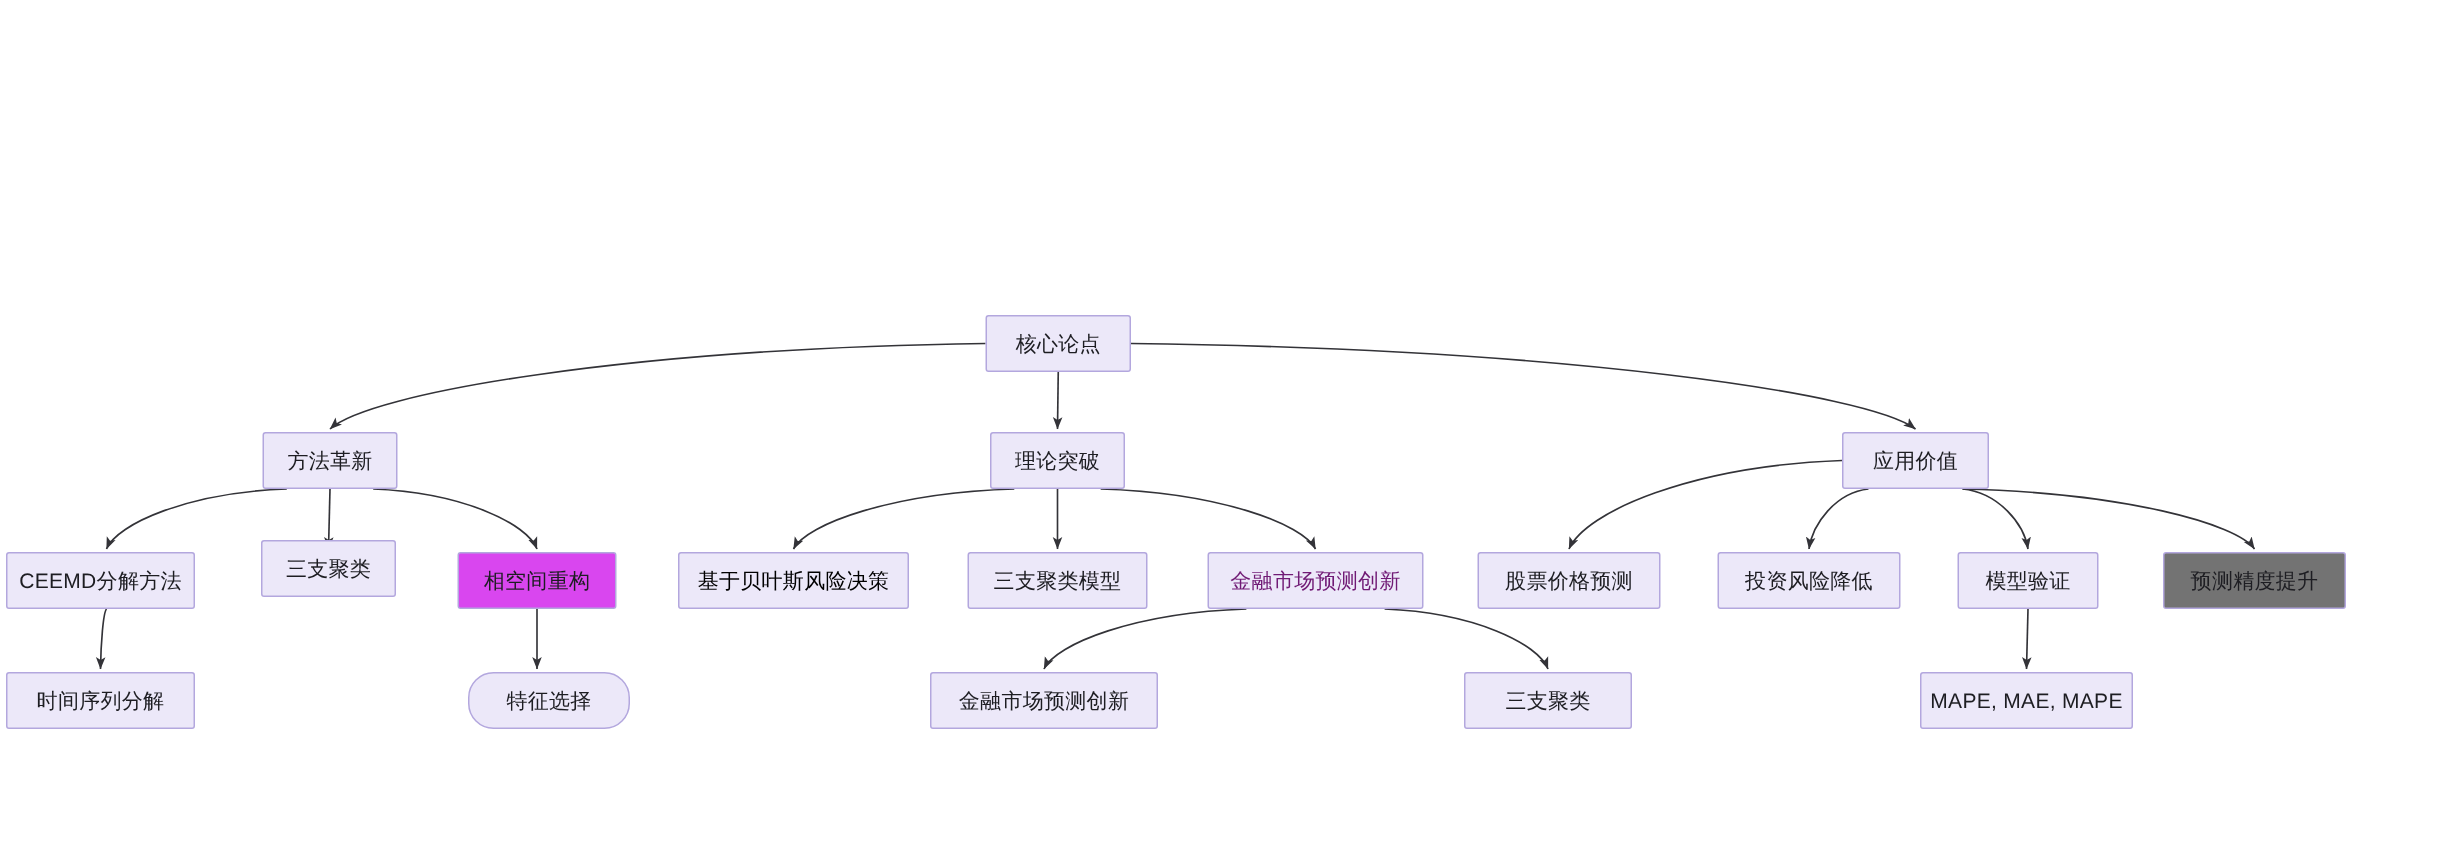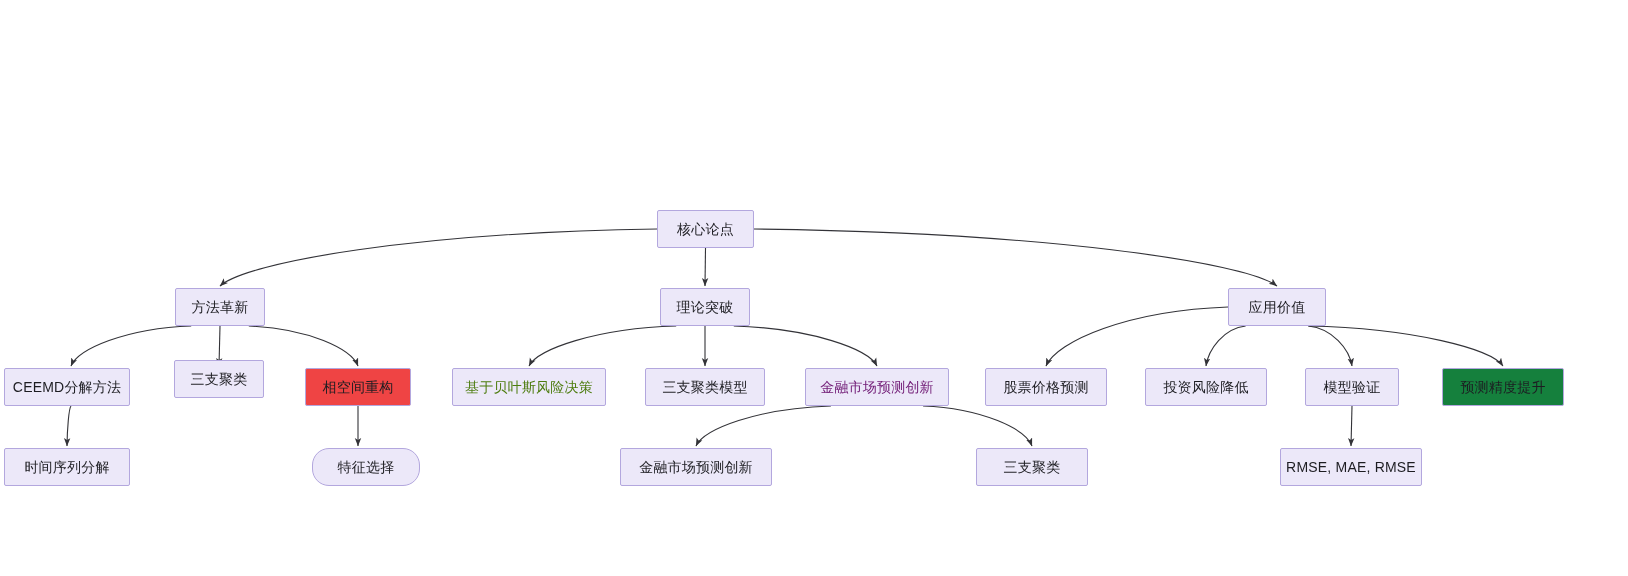--- a/index.html
+++ b/index.html
@@ -86,53 +86,53 @@
       </div>
       <div class="node" style="left: 1228px; top: 288px; width: 98px; height: 38px; background: rgb(236, 232, 249); border-color: rgb(179, 167, 222); color: rgb(29, 29, 34);">
         <span class="node-label">应用价值</span>
       </div>
       <div class="node" style="left: 4px; top: 368px; width: 126px; height: 38px; background: rgb(236, 232, 249); border-color: rgb(179, 167, 222); color: rgb(29, 29, 34);">
         <span class="node-label">CEEMD分解方法</span>
       </div>
       <div class="node" style="left: 174px; top: 360px; width: 90px; height: 38px; background: rgb(236, 232, 249); border-color: rgb(179, 167, 222); color: rgb(29, 29, 34);">
         <span class="node-label">三支聚类</span>
       </div>
-      <div class="node" style="left: 305px; top: 368px; width: 106px; height: 38px; background: #ef4444; border-color: rgb(179, 167, 222); color: rgb(29, 29, 34);">
+      <div class="node" style="left: 305px; top: 368px; width: 106px; height: 38px; background: #d946ef; border-color: rgb(179, 167, 222); color: rgb(29, 29, 34);">
         <span class="node-label">相空间重构</span>
       </div>
-      <div class="node" style="left: 452px; top: 368px; width: 154px; height: 38px; background: rgb(236, 232, 249); border-color: rgb(179, 167, 222); color: #4d7c0f;">
+      <div class="node" style="left: 452px; top: 368px; width: 154px; height: 38px; background: rgb(236, 232, 249); border-color: rgb(179, 167, 222); color: #000000;">
         <span class="node-label">基于贝叶斯风险决策</span>
       </div>
       <div class="node" style="left: 645px; top: 368px; width: 120px; height: 38px; background: rgb(236, 232, 249); border-color: rgb(179, 167, 222); color: rgb(29, 29, 34);">
         <span class="node-label">三支聚类模型</span>
       </div>
       <div class="node" style="left: 805px; top: 368px; width: 144px; height: 38px; background: rgb(236, 232, 249); border-color: rgb(179, 167, 222); color: #701a75; align-items: center;">
         <span class="node-label">金融市场预测创新</span>
       </div>
       <div class="node" style="left: 985px; top: 368px; width: 122px; height: 38px; background: rgb(236, 232, 249); border-color: rgb(179, 167, 222); color: rgb(29, 29, 34);">
         <span class="node-label">股票价格预测</span>
       </div>
       <div class="node" style="left: 1145px; top: 368px; width: 122px; height: 38px; background: rgb(236, 232, 249); border-color: rgb(179, 167, 222); color: rgb(29, 29, 34);">
         <span class="node-label">投资风险降低</span>
       </div>
       <div class="node" style="left: 1305px; top: 368px; width: 94px; height: 38px; background: rgb(236, 232, 249); border-color: rgb(179, 167, 222); color: rgb(29, 29, 34);">
         <span class="node-label">模型验证</span>
       </div>
-      <div class="node" style="left: 1442px; top: 368px; width: 122px; height: 38px; background: #15803d; border-color: rgb(179, 167, 222); color: rgb(29, 29, 34);">
+      <div class="node" style="left: 1442px; top: 368px; width: 122px; height: 38px; background: #737373; border-color: rgb(179, 167, 222); color: rgb(29, 29, 34);">
         <span class="node-label">预测精度提升</span>
       </div>
       <div class="node" style="left: 4px; top: 448px; width: 126px; height: 38px; background: rgb(236, 232, 249); border-color: rgb(179, 167, 222); color: rgb(29, 29, 34);">
         <span class="node-label">时间序列分解</span>
       </div>
       <div class="node" style="left: 312px; top: 448px; width: 108px; height: 38px; background: rgb(236, 232, 249); border-color: rgb(179, 167, 222); color: rgb(29, 29, 34); border-radius: 17px;">
         <span class="node-label">特征选择</span>
       </div>
       <div class="node" style="left: 620px; top: 448px; width: 152px; height: 38px; background: rgb(236, 232, 249); border-color: rgb(179, 167, 222); color: rgb(29, 29, 34);">
         <span class="node-label">金融市场预测创新</span>
       </div>
       <div class="node" style="left: 976px; top: 448px; width: 112px; height: 38px; background: rgb(236, 232, 249); border-color: rgb(179, 167, 222); color: rgb(29, 29, 34);">
         <span class="node-label">三支聚类</span>
       </div>
       <div class="node" style="left: 1280px; top: 448px; width: 142px; height: 38px; background: rgb(236, 232, 249); border-color: rgb(179, 167, 222); color: rgb(29, 29, 34);">
-        <span class="node-label">RMSE, MAE, RMSE</span>
+        <span class="node-label">MAPE, MAE, MAPE</span>
       </div>
     </div>
 </div>
 
 </body></html>

